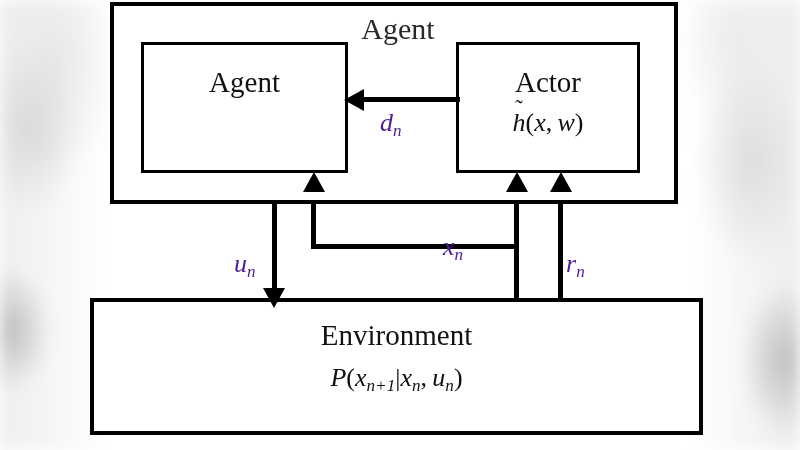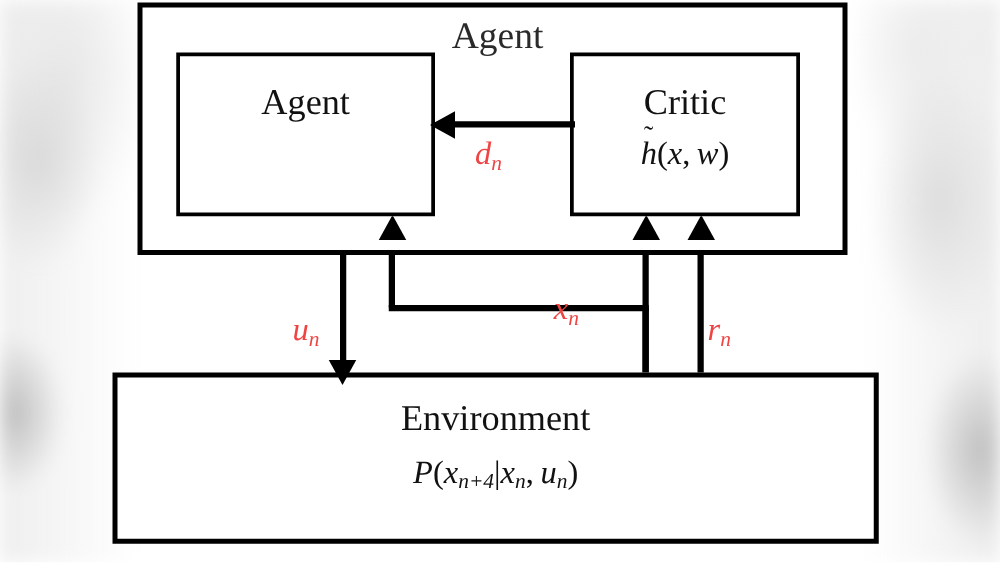--- a/index.html
+++ b/index.html
@@ -107,21 +107,21 @@
     z-index: 4;
   }
   .arr-up    { border-left: 11px solid transparent; border-right: 11px solid transparent; border-bottom: 20px solid #000; }
   .arr-down  { border-left: 11px solid transparent; border-right: 11px solid transparent; border-top: 20px solid #000; }
   .arr-left  { border-top: 11px solid transparent; border-bottom: 11px solid transparent; border-right: 20px solid #000; }
 
   .edge-label {
     position: absolute;
     font-size: 26px;
     font-style: italic;
-    color: #ef4444;
+    color: #4c1d95;
     z-index: 6;
     white-space: nowrap;
   }
   .tilde-wrap { position: relative; display: inline-block; }
   .tilde-wrap .tilde {
     position: absolute;
     left: 50%;
     top: -0.52em;
     transform: translateX(-52%);
     font-size: 0.86em;
@@ -157,30 +157,30 @@
 
     <div class="box agent-box">
       <div class="agent-title">Agent</div>
     </div>
 
     <div class="box thin actor-box">
       <div class="box-label title-line actor-t">Agent</div>
     </div>
 
     <div class="box thin critic-box">
-      <div class="box-label title-line critic-t">Critic</div>
+      <div class="box-label title-line critic-t">Actor</div>
       <div class="box-label formula-line critic-f">
         <span class="tilde-wrap"><span class="tilde">˜</span><span>h</span></span><span class="up">(</span><span>x</span><span class="up">,</span> <span>w</span><span class="up">)</span>
       </div>
     </div>
 
     <div class="box env-box">
       <div class="box-label title-line env-t">Environment</div>
       <div class="box-label formula-line env-f">
-        <span>P</span><span class="up">(</span><span>x</span><sub>n+4</sub><span class="up">|</span><span>x</span><sub>n</sub><span class="up">,</span> <span>u</span><sub>n</sub><span class="up">)</span>
+        <span>P</span><span class="up">(</span><span>x</span><sub>n+1</sub><span class="up">|</span><span>x</span><sub>n</sub><span class="up">,</span> <span>u</span><sub>n</sub><span class="up">)</span>
       </div>
     </div>
 
     <div class="edge-label" style="left:380px; top:108px;">
       <span>d</span><sub>n</sub>
     </div>
 
     <div class="edge-label" style="left:234px; top:249px;">
       <span>u</span><sub>n</sub>
     </div>

